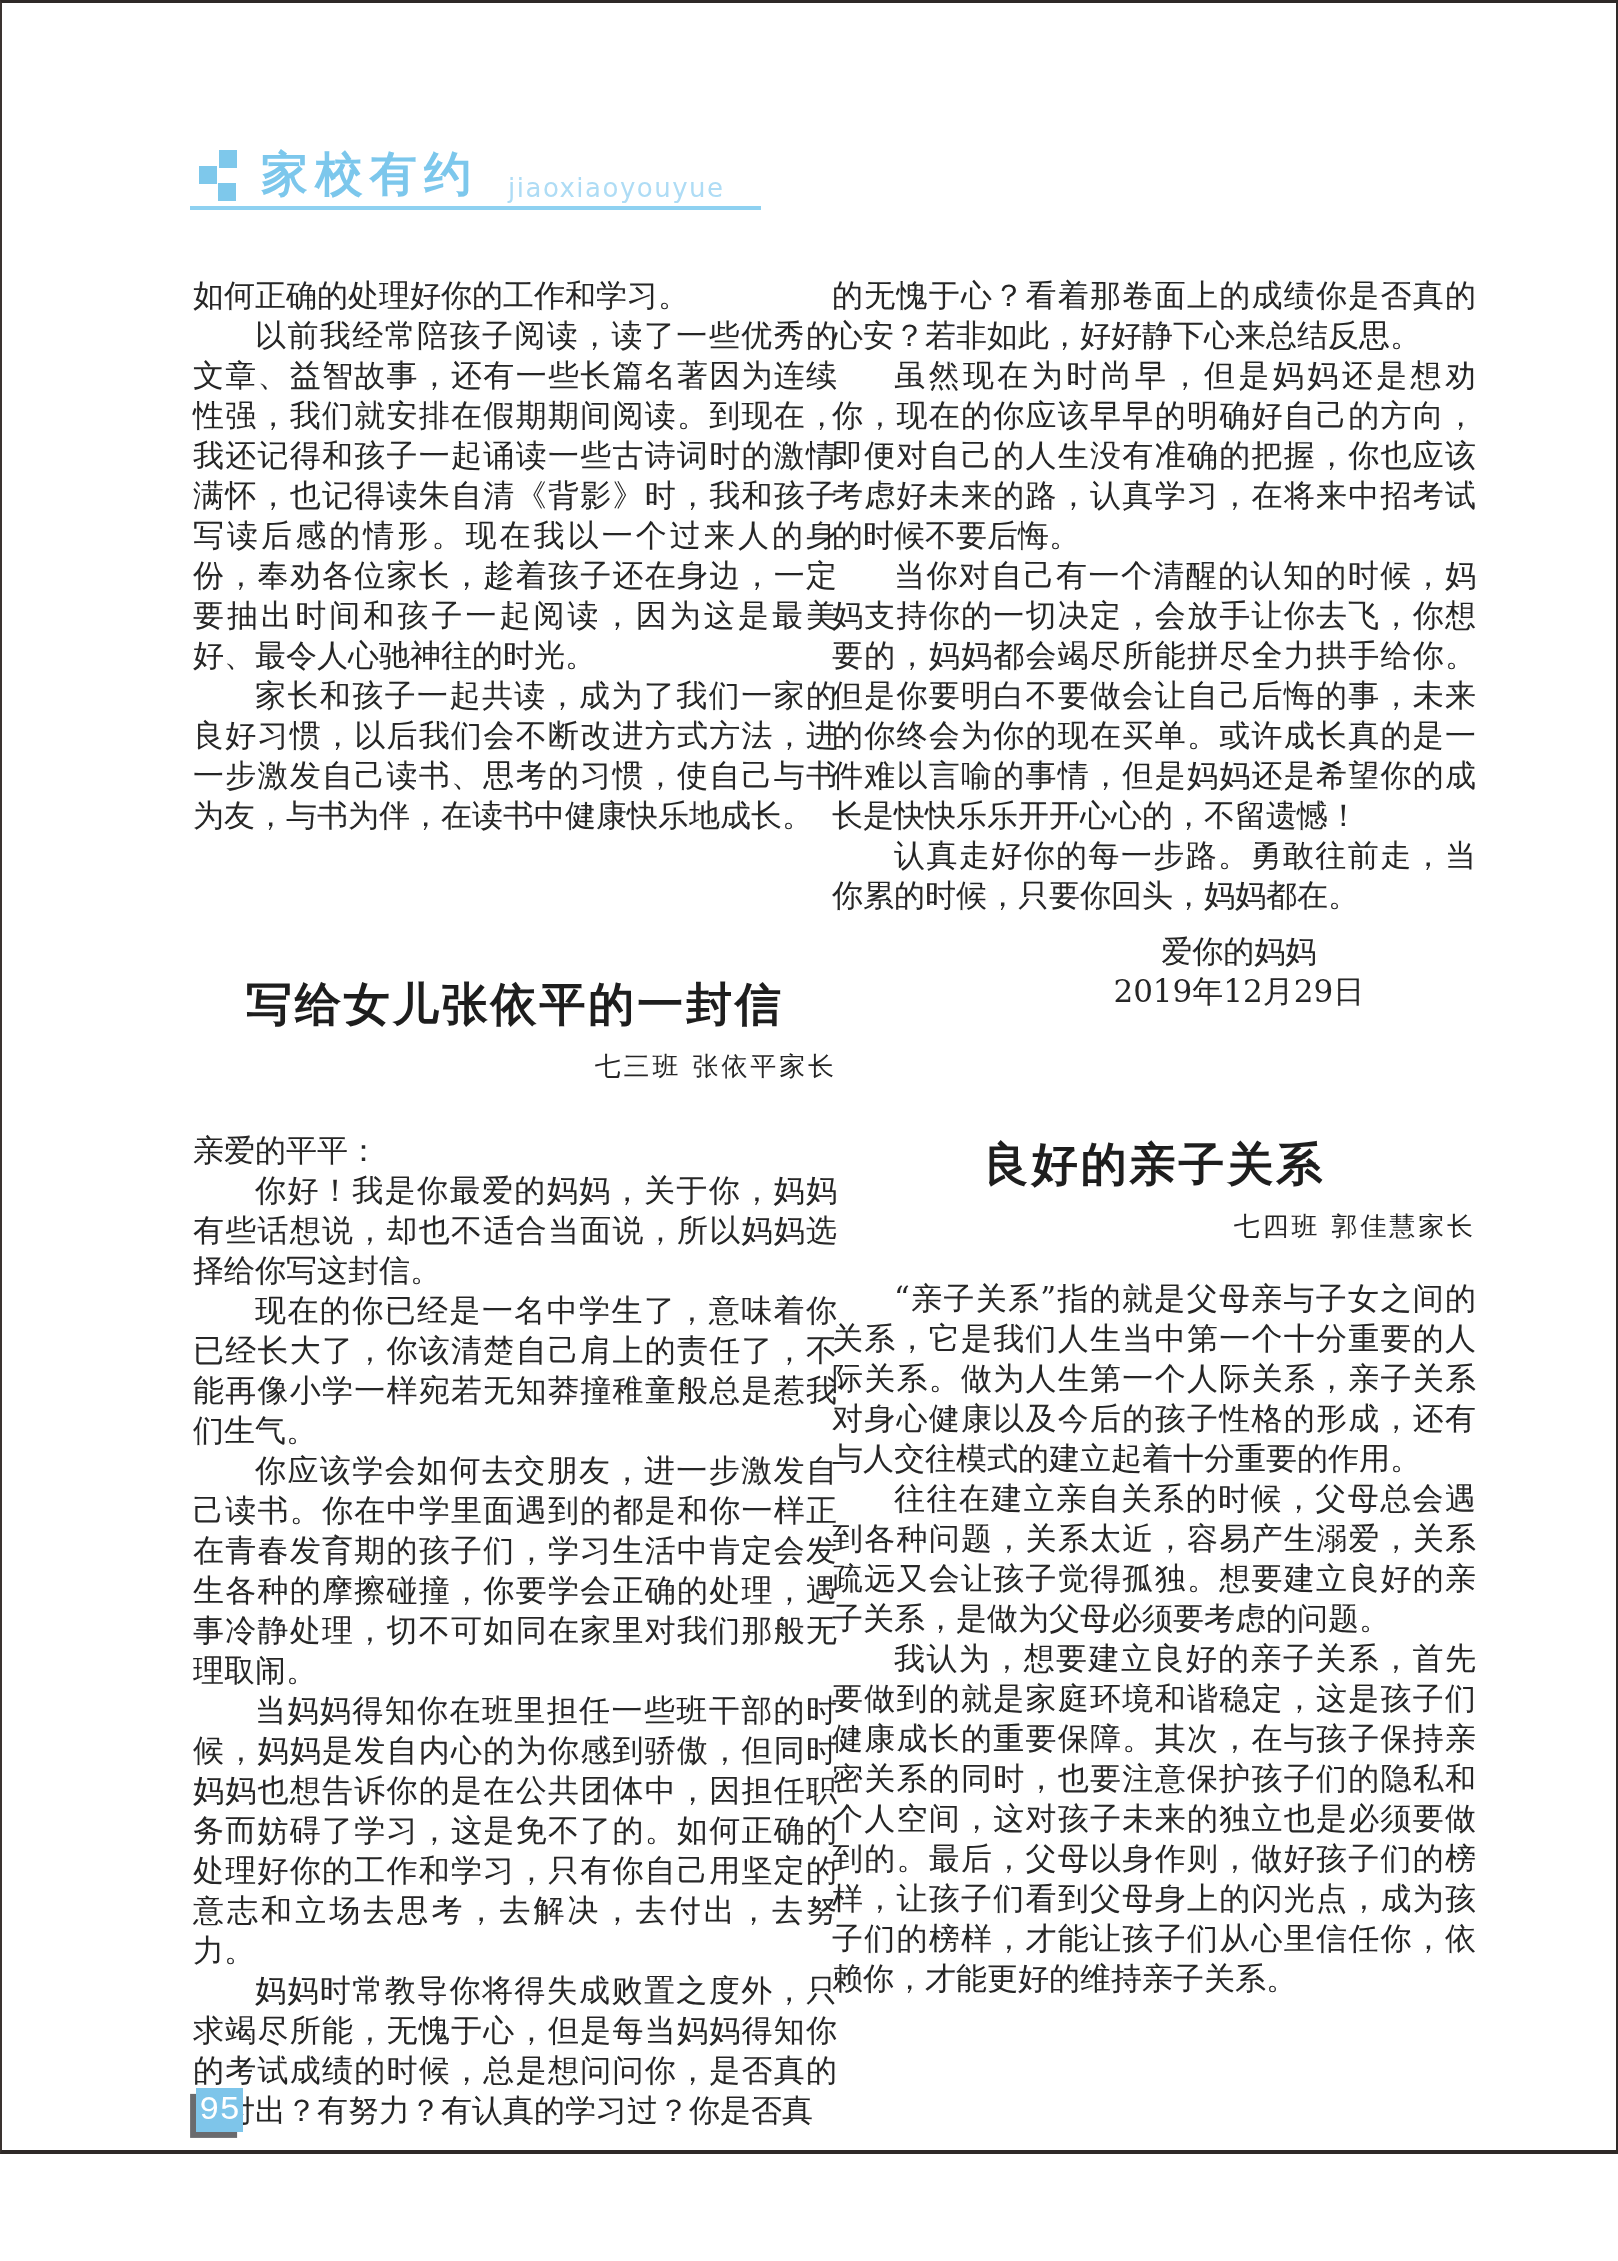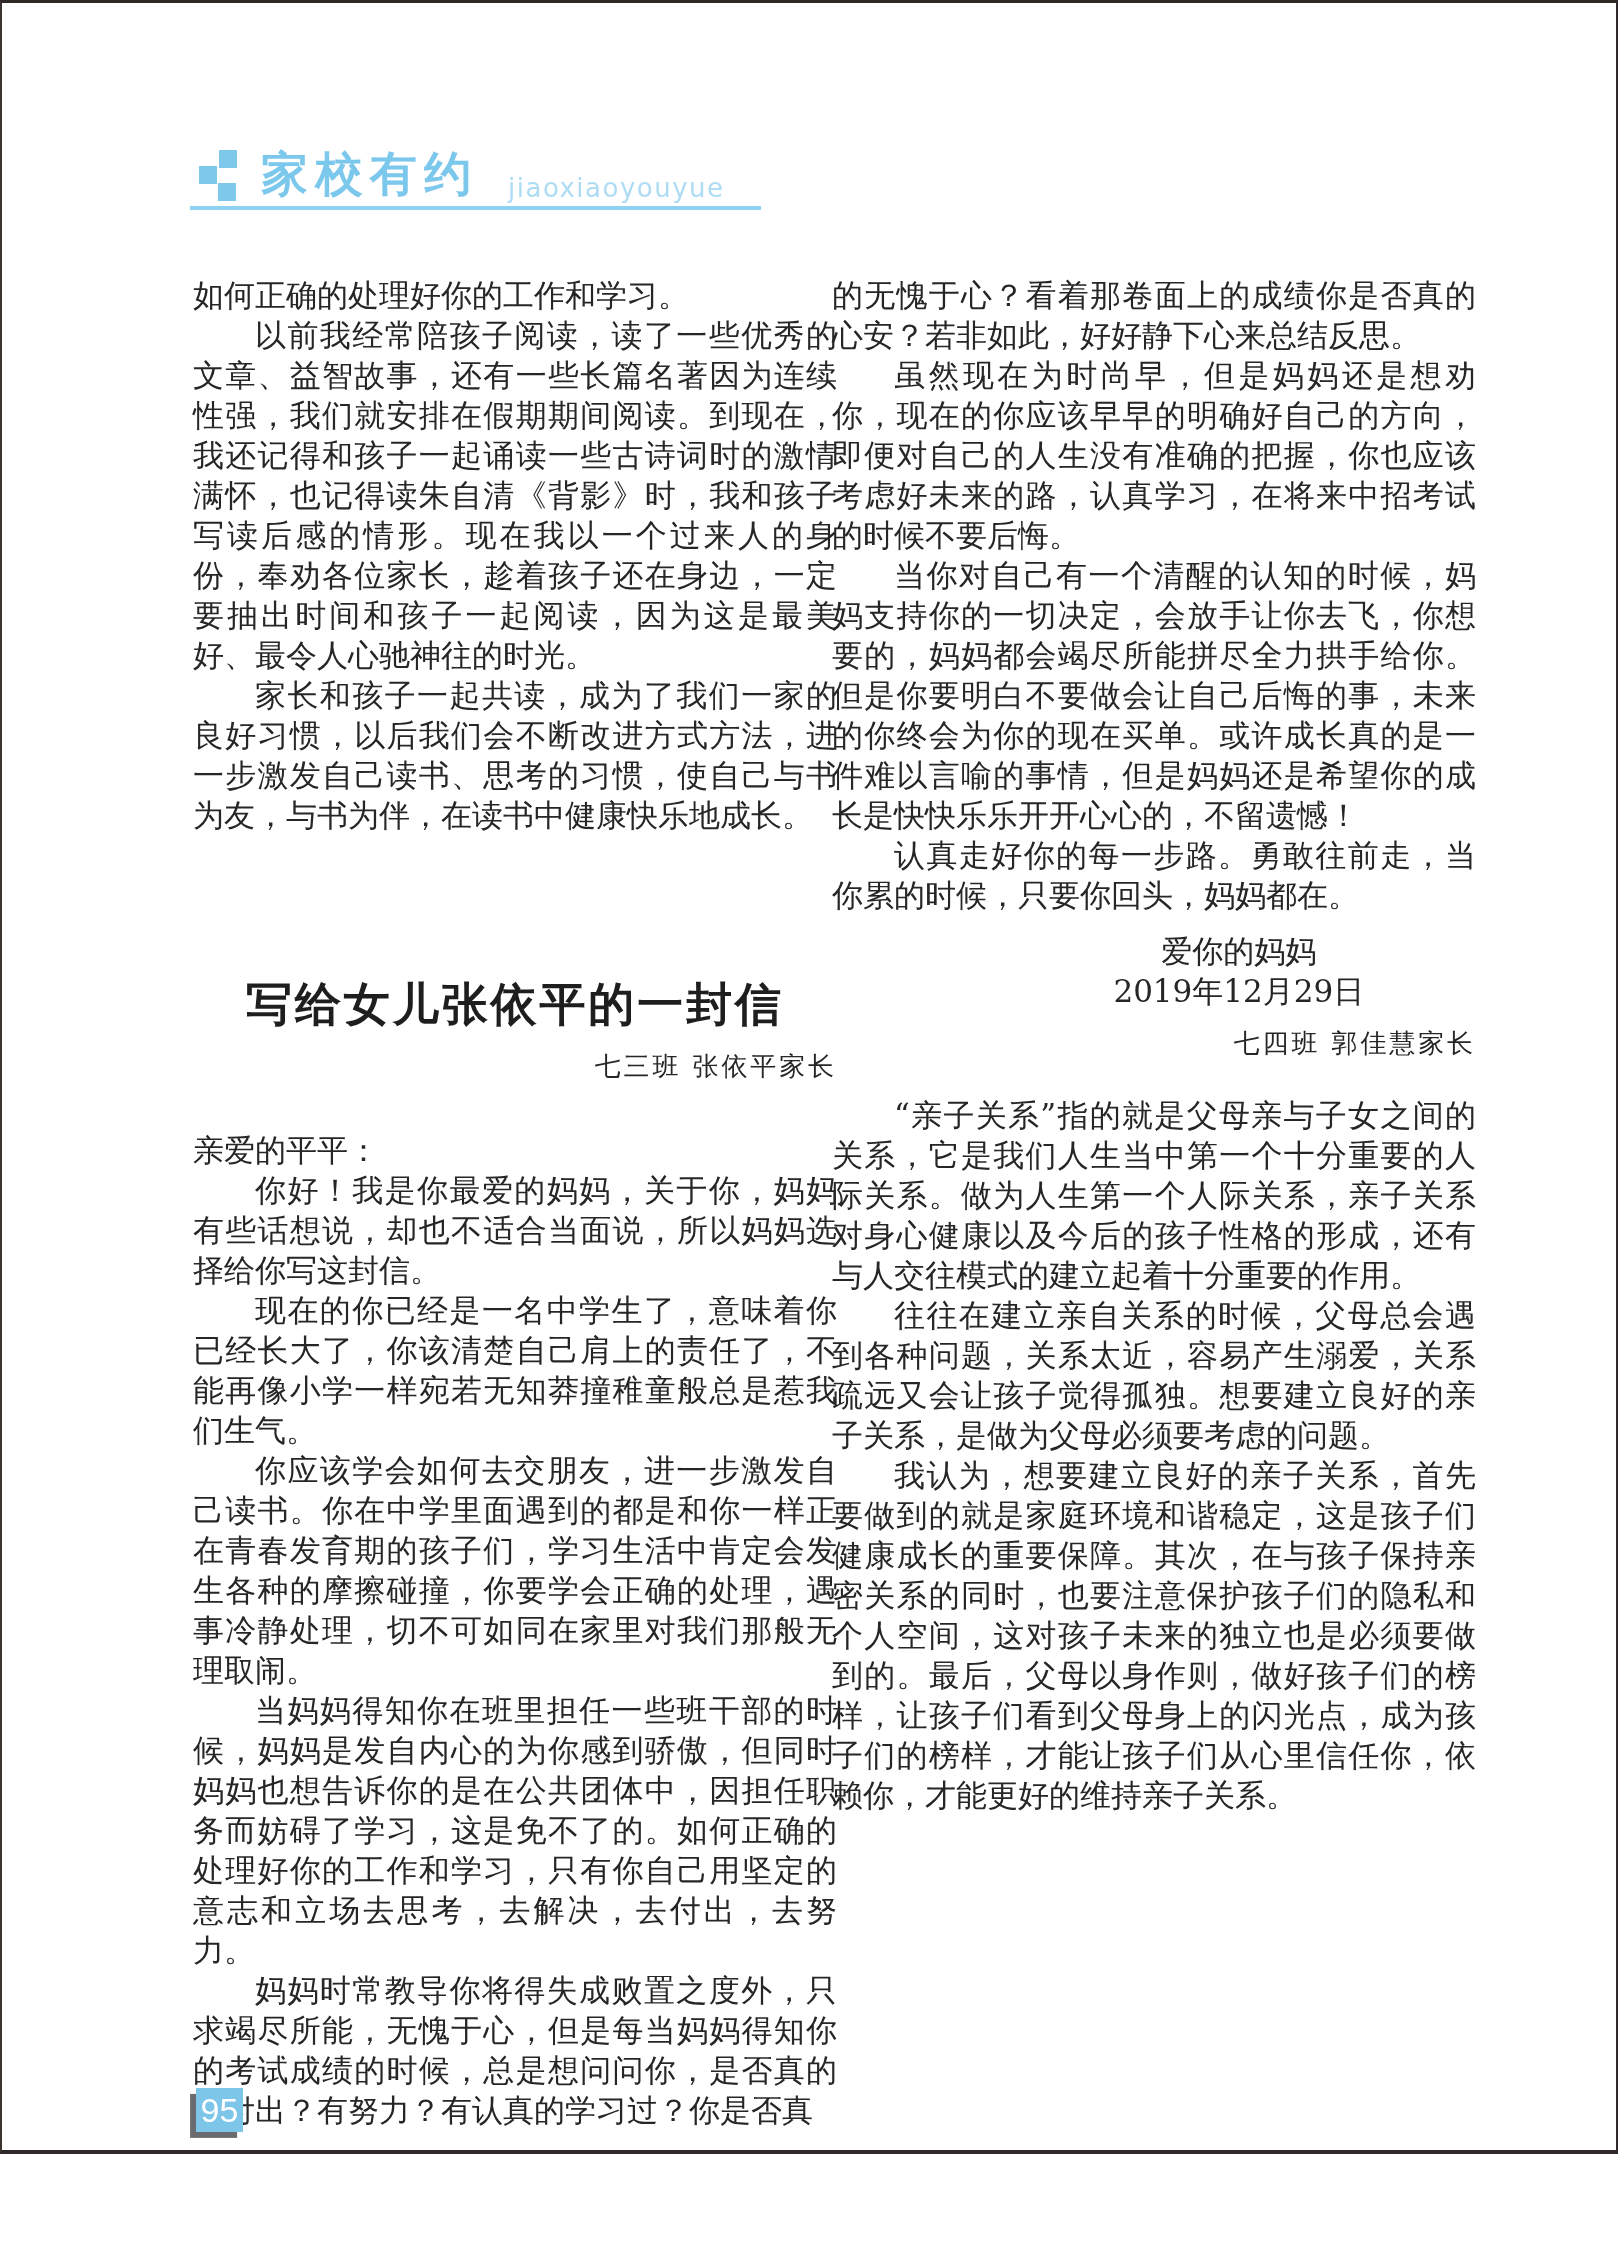--- a/index.html
+++ b/index.html
@@ -77,21 +77,21 @@
   .relation-title { margin-top: 124px !important; }
   .relation-body-start { margin-top: 32px !important; }
 
   
   .page-badge {
     position: absolute; left: 194px; top: 2085px;
     width: 47px; height: 44px;
     background: #7ec5ea;
     box-shadow: -5.9px 5.9px 0 #6a6b6e;
     color: #ffffff;
-    font-family: Liberation Sans, sans-serif;
+    font-family: Liberation Mono, monospace;
     font-size: 34px; line-height: 44px; text-align: center;
   }
 </style>
 </head>
 <body>
 
 <div class="page">
 
   <div class="header">
     <div class="checker-icon">
@@ -124,20 +124,21 @@
     <p>的无愧于心？看着那卷面上的成绩你是否真的心安？若非如此，好好静下心来总结反思。</p>
     <p class="indent">虽然现在为时尚早，但是妈妈还是想劝你，现在的你应该早早的明确好自己的方向，即便对自己的人生没有准确的把握，你也应该考虑好未来的路，认真学习，在将来中招考试的时候不要后悔。</p>
     <p class="indent">当你对自己有一个清醒的认知的时候，妈妈支持你的一切决定，会放手让你去飞，你想要的，妈妈都会竭尽所能拼尽全力拱手给你。但是你要明白不要做会让自己后悔的事，未来的你终会为你的现在买单。或许成长真的是一件难以言喻的事情，但是妈妈还是希望你的成长是快快乐乐开开心心的，不留遗憾！</p>
     <p class="indent">认真走好你的每一步路。勇敢往前走，当你累的时候，只要你回头，妈妈都在。</p>
 
     <div class="signature-block">
       <p>爱你的妈妈</p>
       <p>2019年12月29日</p>
     </div>
 
+    <p class="article-title relation-title">良好的亲子关系</p>
     <p class="byline">七四班 郭佳慧家长</p>
 
     <p class="indent relation-body-start">“亲子关系”指的就是父母亲与子女之间的关系，它是我们人生当中第一个十分重要的人际关系。做为人生第一个人际关系，亲子关系对身心健康以及今后的孩子性格的形成，还有与人交往模式的建立起着十分重要的作用。</p>
     <p class="indent">往往在建立亲自关系的时候，父母总会遇到各种问题，关系太近，容易产生溺爱，关系疏远又会让孩子觉得孤独。想要建立良好的亲子关系，是做为父母必须要考虑的问题。</p>
     <p class="indent">我认为，想要建立良好的亲子关系，首先要做到的就是家庭环境和谐稳定，这是孩子们健康成长的重要保障。其次，在与孩子保持亲密关系的同时，也要注意保护孩子们的隐私和个人空间，这对孩子未来的独立也是必须要做到的。最后，父母以身作则，做好孩子们的榜样，让孩子们看到父母身上的闪光点，成为孩子们的榜样，才能让孩子们从心里信任你，依赖你，才能更好的维持亲子关系。</p>
   </div>
 
   <div class="page-badge">95</div>
 
 </div>

